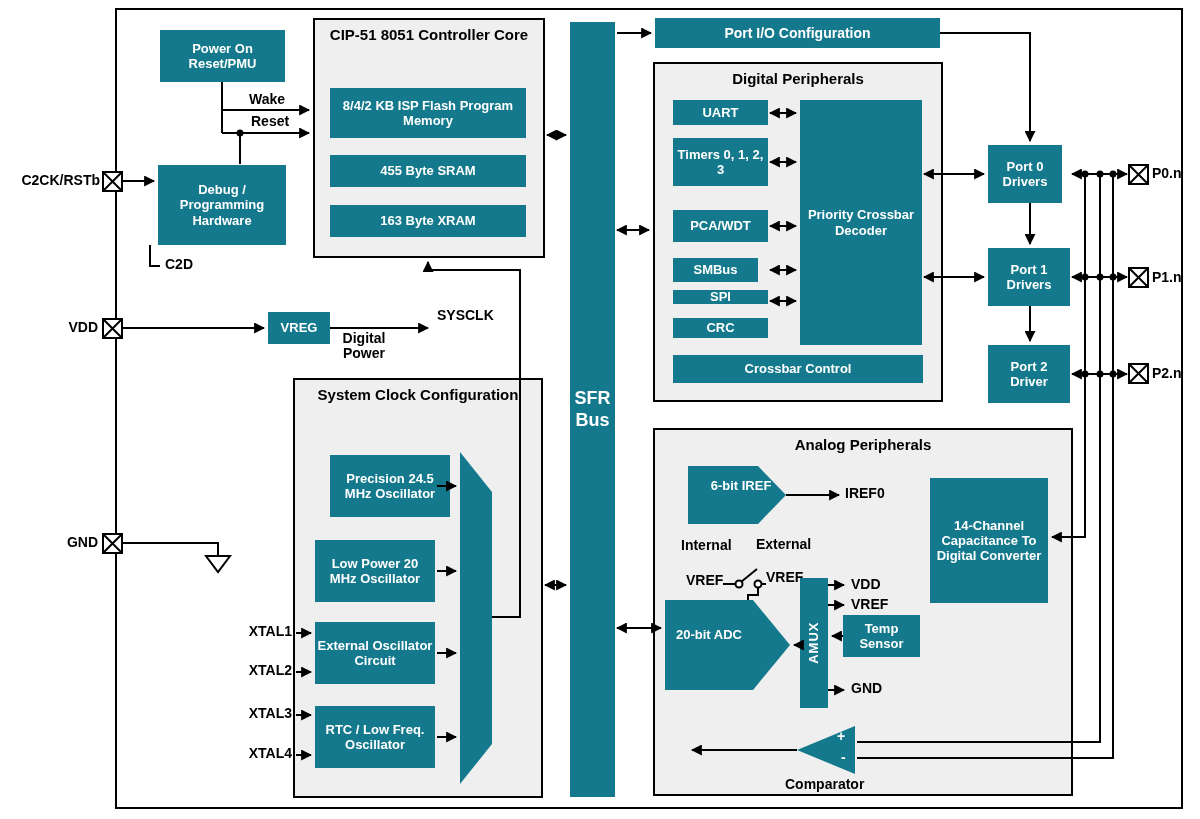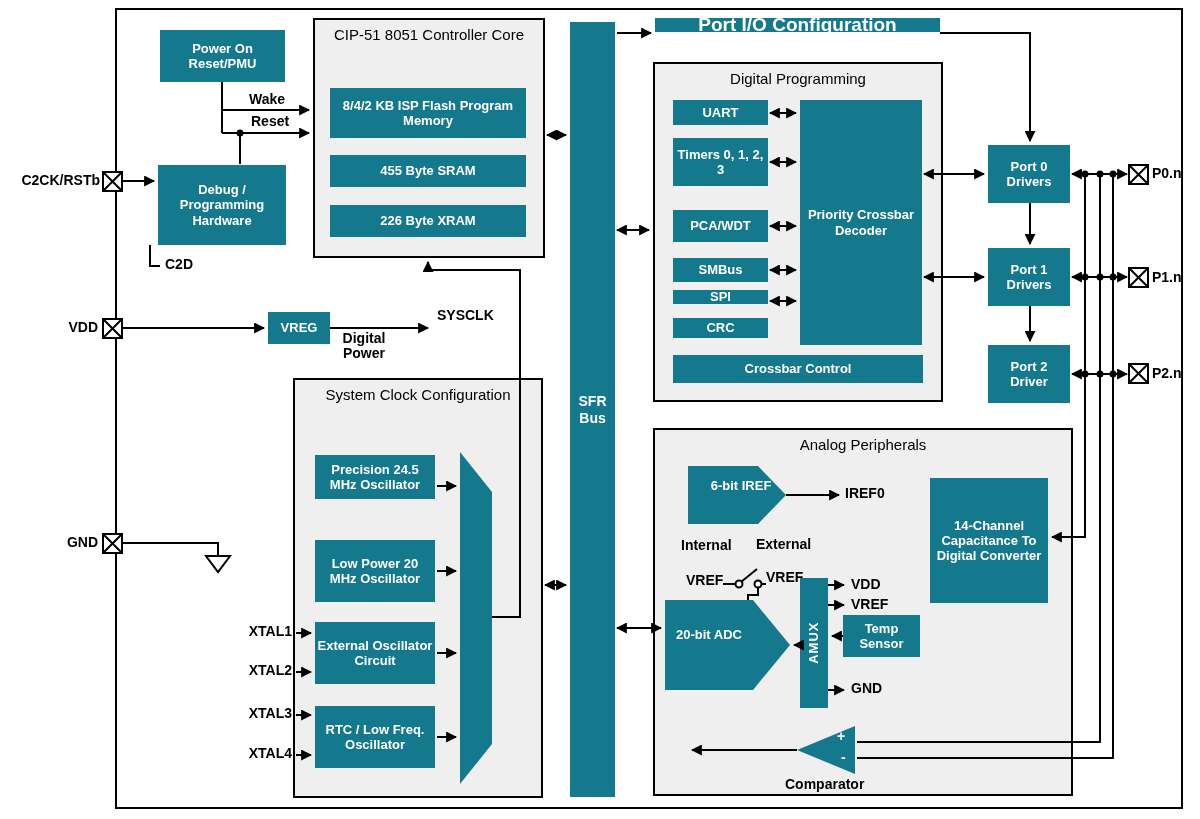--- a/index.html
+++ b/index.html
@@ -1,20 +1,20 @@
 <!DOCTYPE html>
 <html style="--teal: #14798C; --panel: #efefef;"><head>
 <meta charset="utf-8">
 <style>
   *{margin:0;padding:0;box-sizing:border-box}
   body{background:#fff;font-family:"Liberation Sans",sans-serif}
   .stage{position:relative;width:1200px;height:819px;background:#fff;overflow:hidden}
   .chip-border{position:absolute;left:115px;top:8px;width:1068px;height:801px;border:2px solid #000}
   .panel{position:absolute;background:var(--panel,#efefef);border:2px solid #000}
-  .ptitle{font-weight:normal;font-size:15px;color:#000;text-align:center;padding:6px 14px 0 14px;line-height:1.15}
+  .ptitle{font-weight:bold;font-size:15px;color:#000;text-align:center;padding:6px 14px 0 14px;line-height:1.15}
   .blk{position:absolute;background:var(--teal,#14798C);color:#fff;font-weight:bold;font-size:13px;
        display:flex;align-items:center;justify-content:center;text-align:center;line-height:1.18;padding:2px}
   .lbl{position:absolute;font-weight:bold;font-size:14px;color:#000;white-space:nowrap;line-height:1.1}
   .lbl.right{text-align:right}
   .lbl.center{text-align:center;white-space:normal}
   .wlbl{position:absolute;color:#fff;font-weight:bold;font-size:13px;text-align:center;line-height:1.15}
   svg.wires{position:absolute;left:0;top:0;pointer-events:none}
   .w{stroke:#000;stroke-width:2;fill:none}
   .shape{fill:var(--teal,#14798C)}
   .dot{fill:#000}
@@ -30,47 +30,47 @@
 
   <div class="chip-border"></div>
 
   <div class="panel" style="left:313px;top:18px;width:232px;height:240px">
     <div class="ptitle">CIP-51 8051 Controller Core</div>
   </div>
   <div class="panel" style="left:293px;top:378px;width:250px;height:420px">
     <div class="ptitle">System Clock Configuration</div>
   </div>
   <div class="panel" style="left:653px;top:62px;width:290px;height:340px">
-    <div class="ptitle">Digital Programming</div>
+    <div class="ptitle">Digital Peripherals</div>
   </div>
   <div class="panel" style="left:653px;top:428px;width:420px;height:368px">
     <div class="ptitle">Analog Peripherals</div>
   </div>
 
   <div class="blk" style="left:160px;top:30px;width:125px;height:52px">Power On Reset/PMU</div>
   <div class="blk" style="left:158px;top:165px;width:128px;height:80px">Debug / Programming Hardware</div>
   <div class="blk" style="left:330px;top:88px;width:196px;height:50px">8/4/2 KB ISP Flash Program Memory</div>
   <div class="blk" style="left:330px;top:155px;width:196px;height:32px">455 Byte SRAM</div>
-  <div class="blk" style="left:330px;top:205px;width:196px;height:32px">226 Byte XRAM</div>
+  <div class="blk" style="left:330px;top:205px;width:196px;height:32px">163 Byte XRAM</div>
   <div class="blk" style="left:268px;top:312px;width:62px;height:32px">VREG</div>
-  <div class="blk" style="left:315px;top:455px;width:120px;height:44px">Precision 24.5 MHz Oscillator</div>
+  <div class="blk" style="left:330px;top:455px;width:120px;height:62px">Precision 24.5 MHz Oscillator</div>
   <div class="blk" style="left:315px;top:540px;width:120px;height:62px">Low Power 20 MHz Oscillator</div>
   <div class="blk" style="left:315px;top:622px;width:120px;height:62px">External Oscillator Circuit</div>
   <div class="blk" style="left:315px;top:706px;width:120px;height:62px">RTC / Low Freq. Oscillator</div>
-  <div class="blk" style="left:570px;top:22px;width:45px;height:775px;font-size:14px">SFR Bus</div>
-  <div class="blk" style="left:655px;top:18px;width:285px;height:14px;font-size:19px">Port I/O Configuration</div>
+  <div class="blk" style="left:570px;top:22px;width:45px;height:775px;font-size:18px">SFR Bus</div>
+  <div class="blk" style="left:655px;top:18px;width:285px;height:30px;font-size:14px">Port I/O Configuration</div>
   <div class="blk" style="left:673px;top:100px;width:95px;height:25px">UART</div>
   <div class="blk" style="left:673px;top:138px;width:95px;height:48px">Timers 0, 1, 2, 3</div>
   <div class="blk" style="left:673px;top:210px;width:95px;height:32px">PCA/WDT</div>
-  <div class="blk" style="left:673px;top:258px;width:95px;height:24px">SMBus</div>
+  <div class="blk" style="left:673px;top:258px;width:85px;height:24px">SMBus</div>
   <div class="blk" style="left:673px;top:290px;width:95px;height:14px">SPI</div>
   <div class="blk" style="left:673px;top:318px;width:95px;height:20px">CRC</div>
   <div class="blk" style="left:800px;top:100px;width:122px;height:245px">Priority Crossbar Decoder</div>
   <div class="blk" style="left:673px;top:355px;width:250px;height:28px">Crossbar Control</div>
-  <div class="blk" style="left:988px;top:145px;width:82px;height:58px">Port 0 Drivers</div>
+  <div class="blk" style="left:988px;top:145px;width:74px;height:58px">Port 0 Drivers</div>
   <div class="blk" style="left:988px;top:248px;width:82px;height:58px">Port 1 Drivers</div>
   <div class="blk" style="left:988px;top:345px;width:82px;height:58px">Port 2 Driver</div>
   <div class="blk" style="left:843px;top:615px;width:77px;height:42px">Temp Sensor</div>
   <div class="blk" style="left:930px;top:478px;width:118px;height:125px">14-Channel Capacitance To Digital Converter</div>
   <div class="blk" style="left:800px;top:578px;width:28px;height:130px">
     <span class="amux-span">AMUX</span>
   </div>
 
   <svg class="wires" width="1200" height="819" viewBox="0 0 1200 819">
     <defs>

